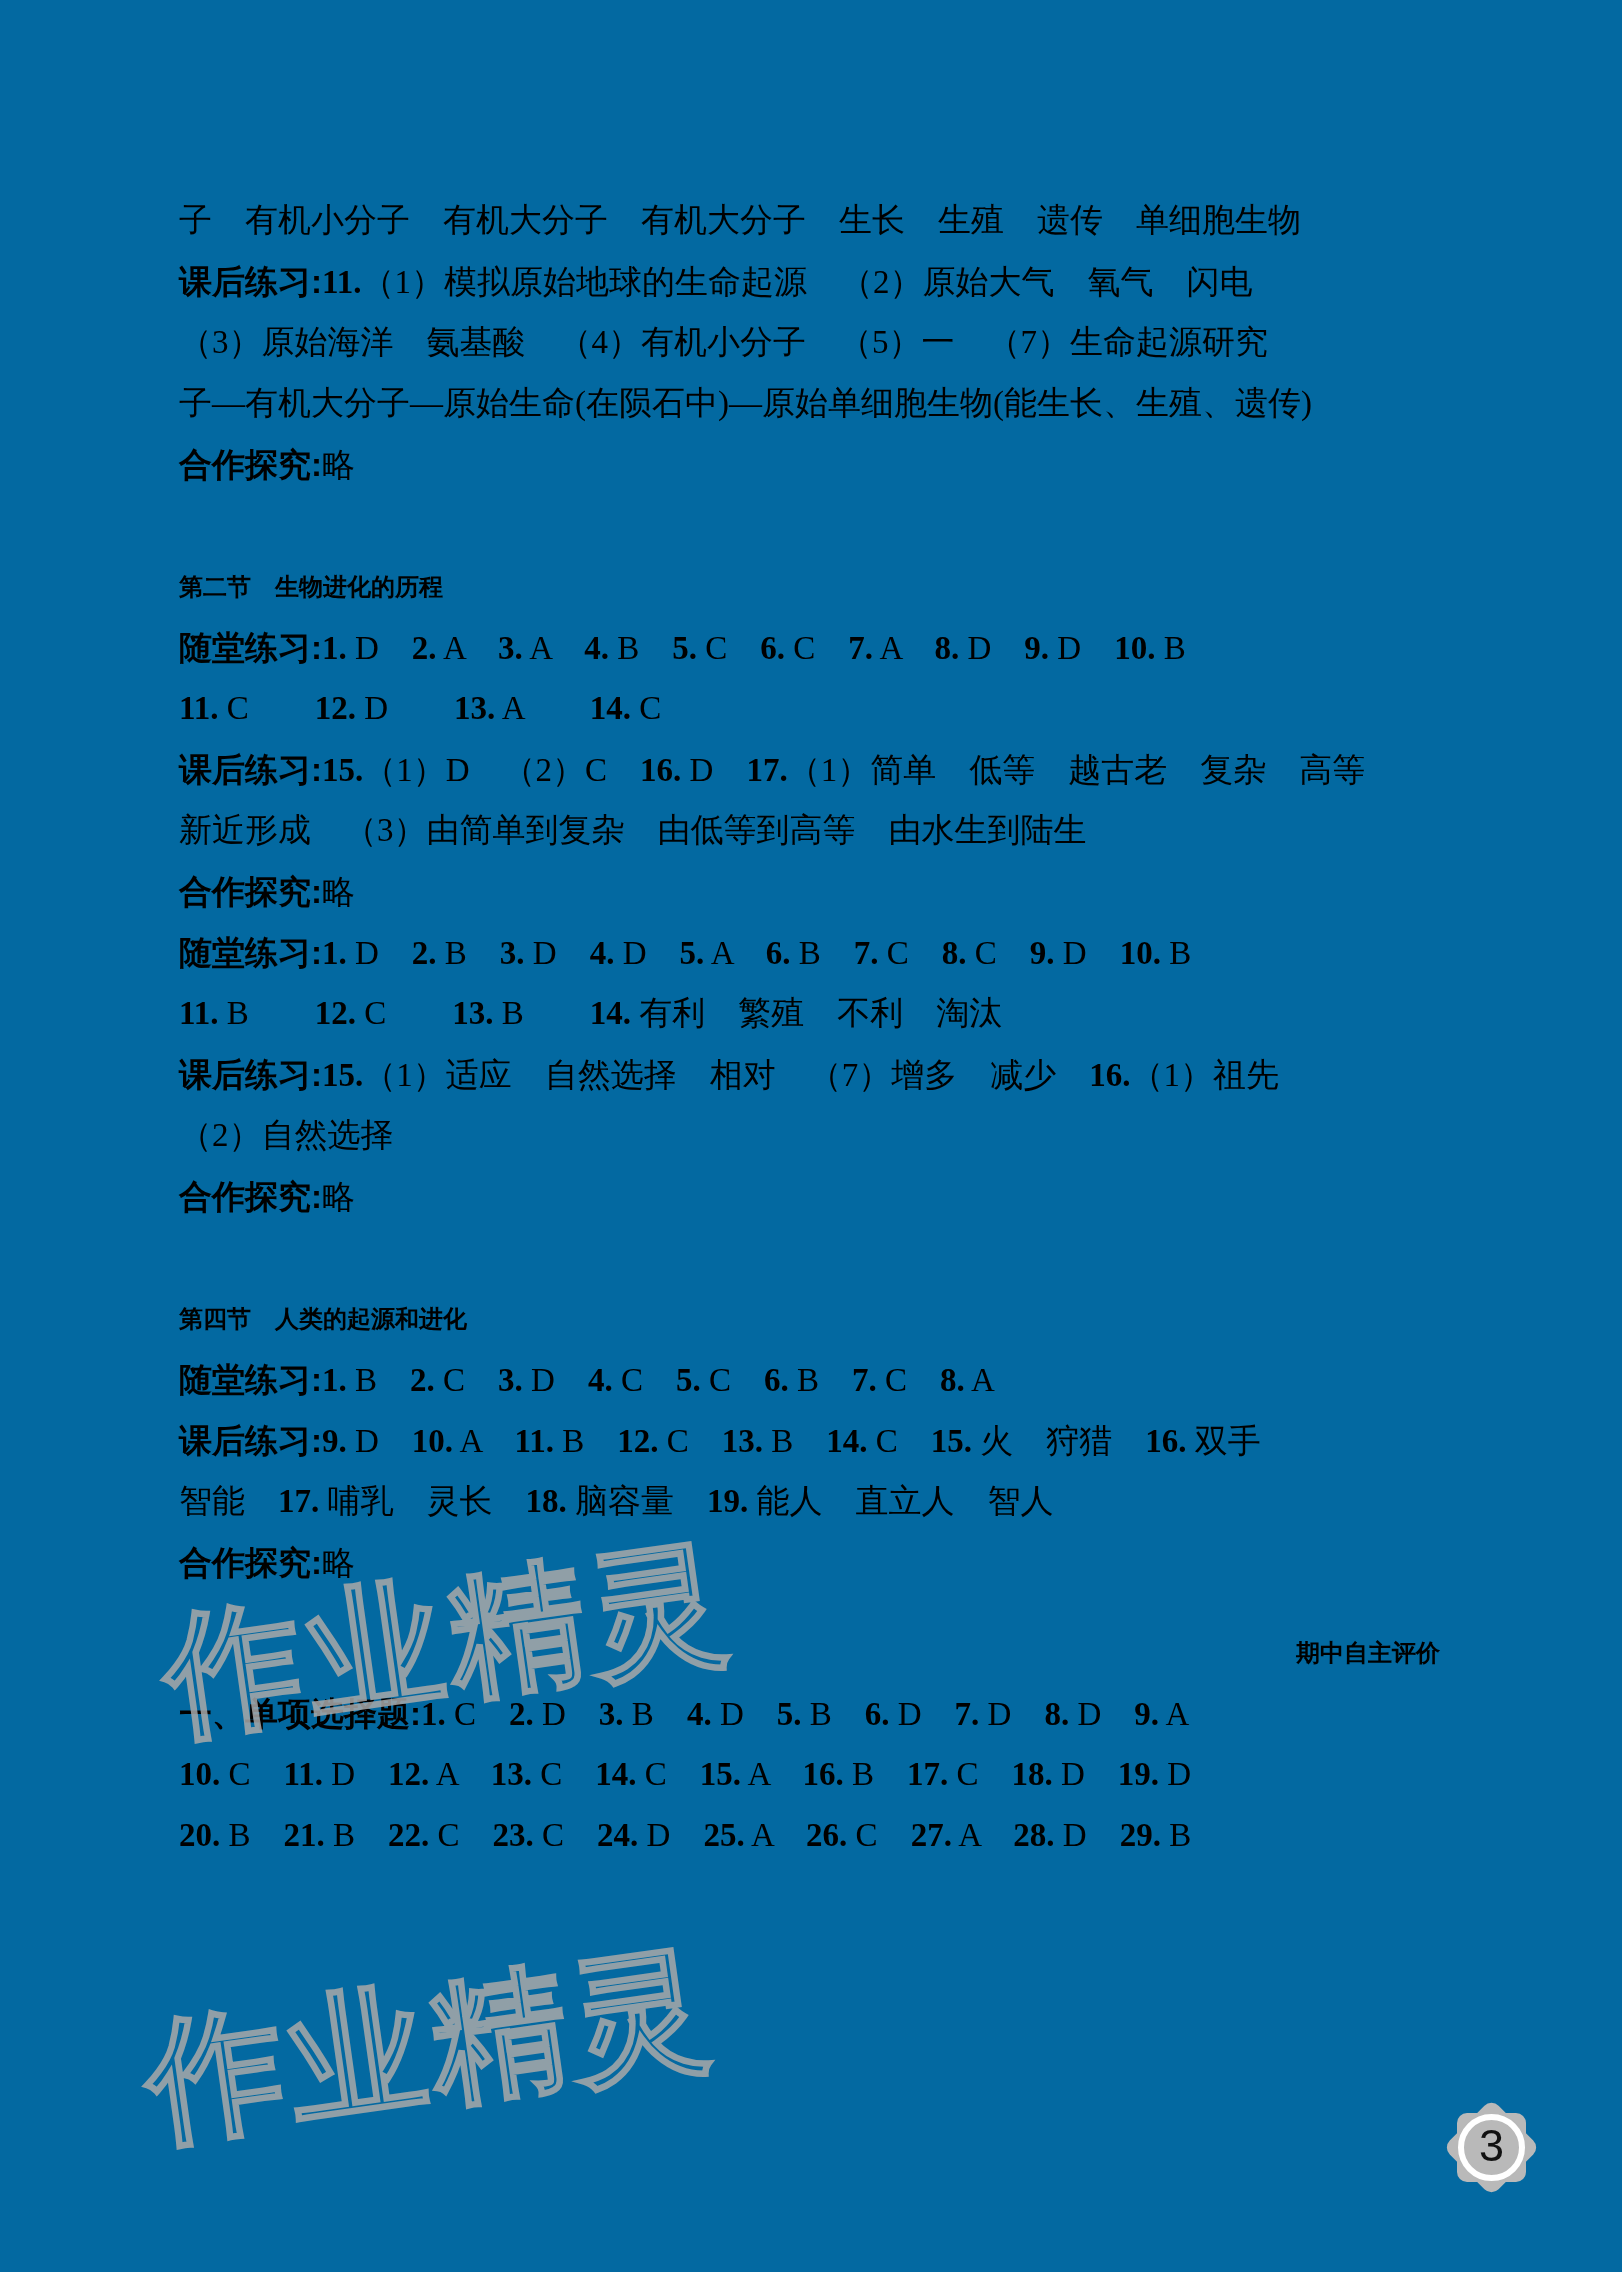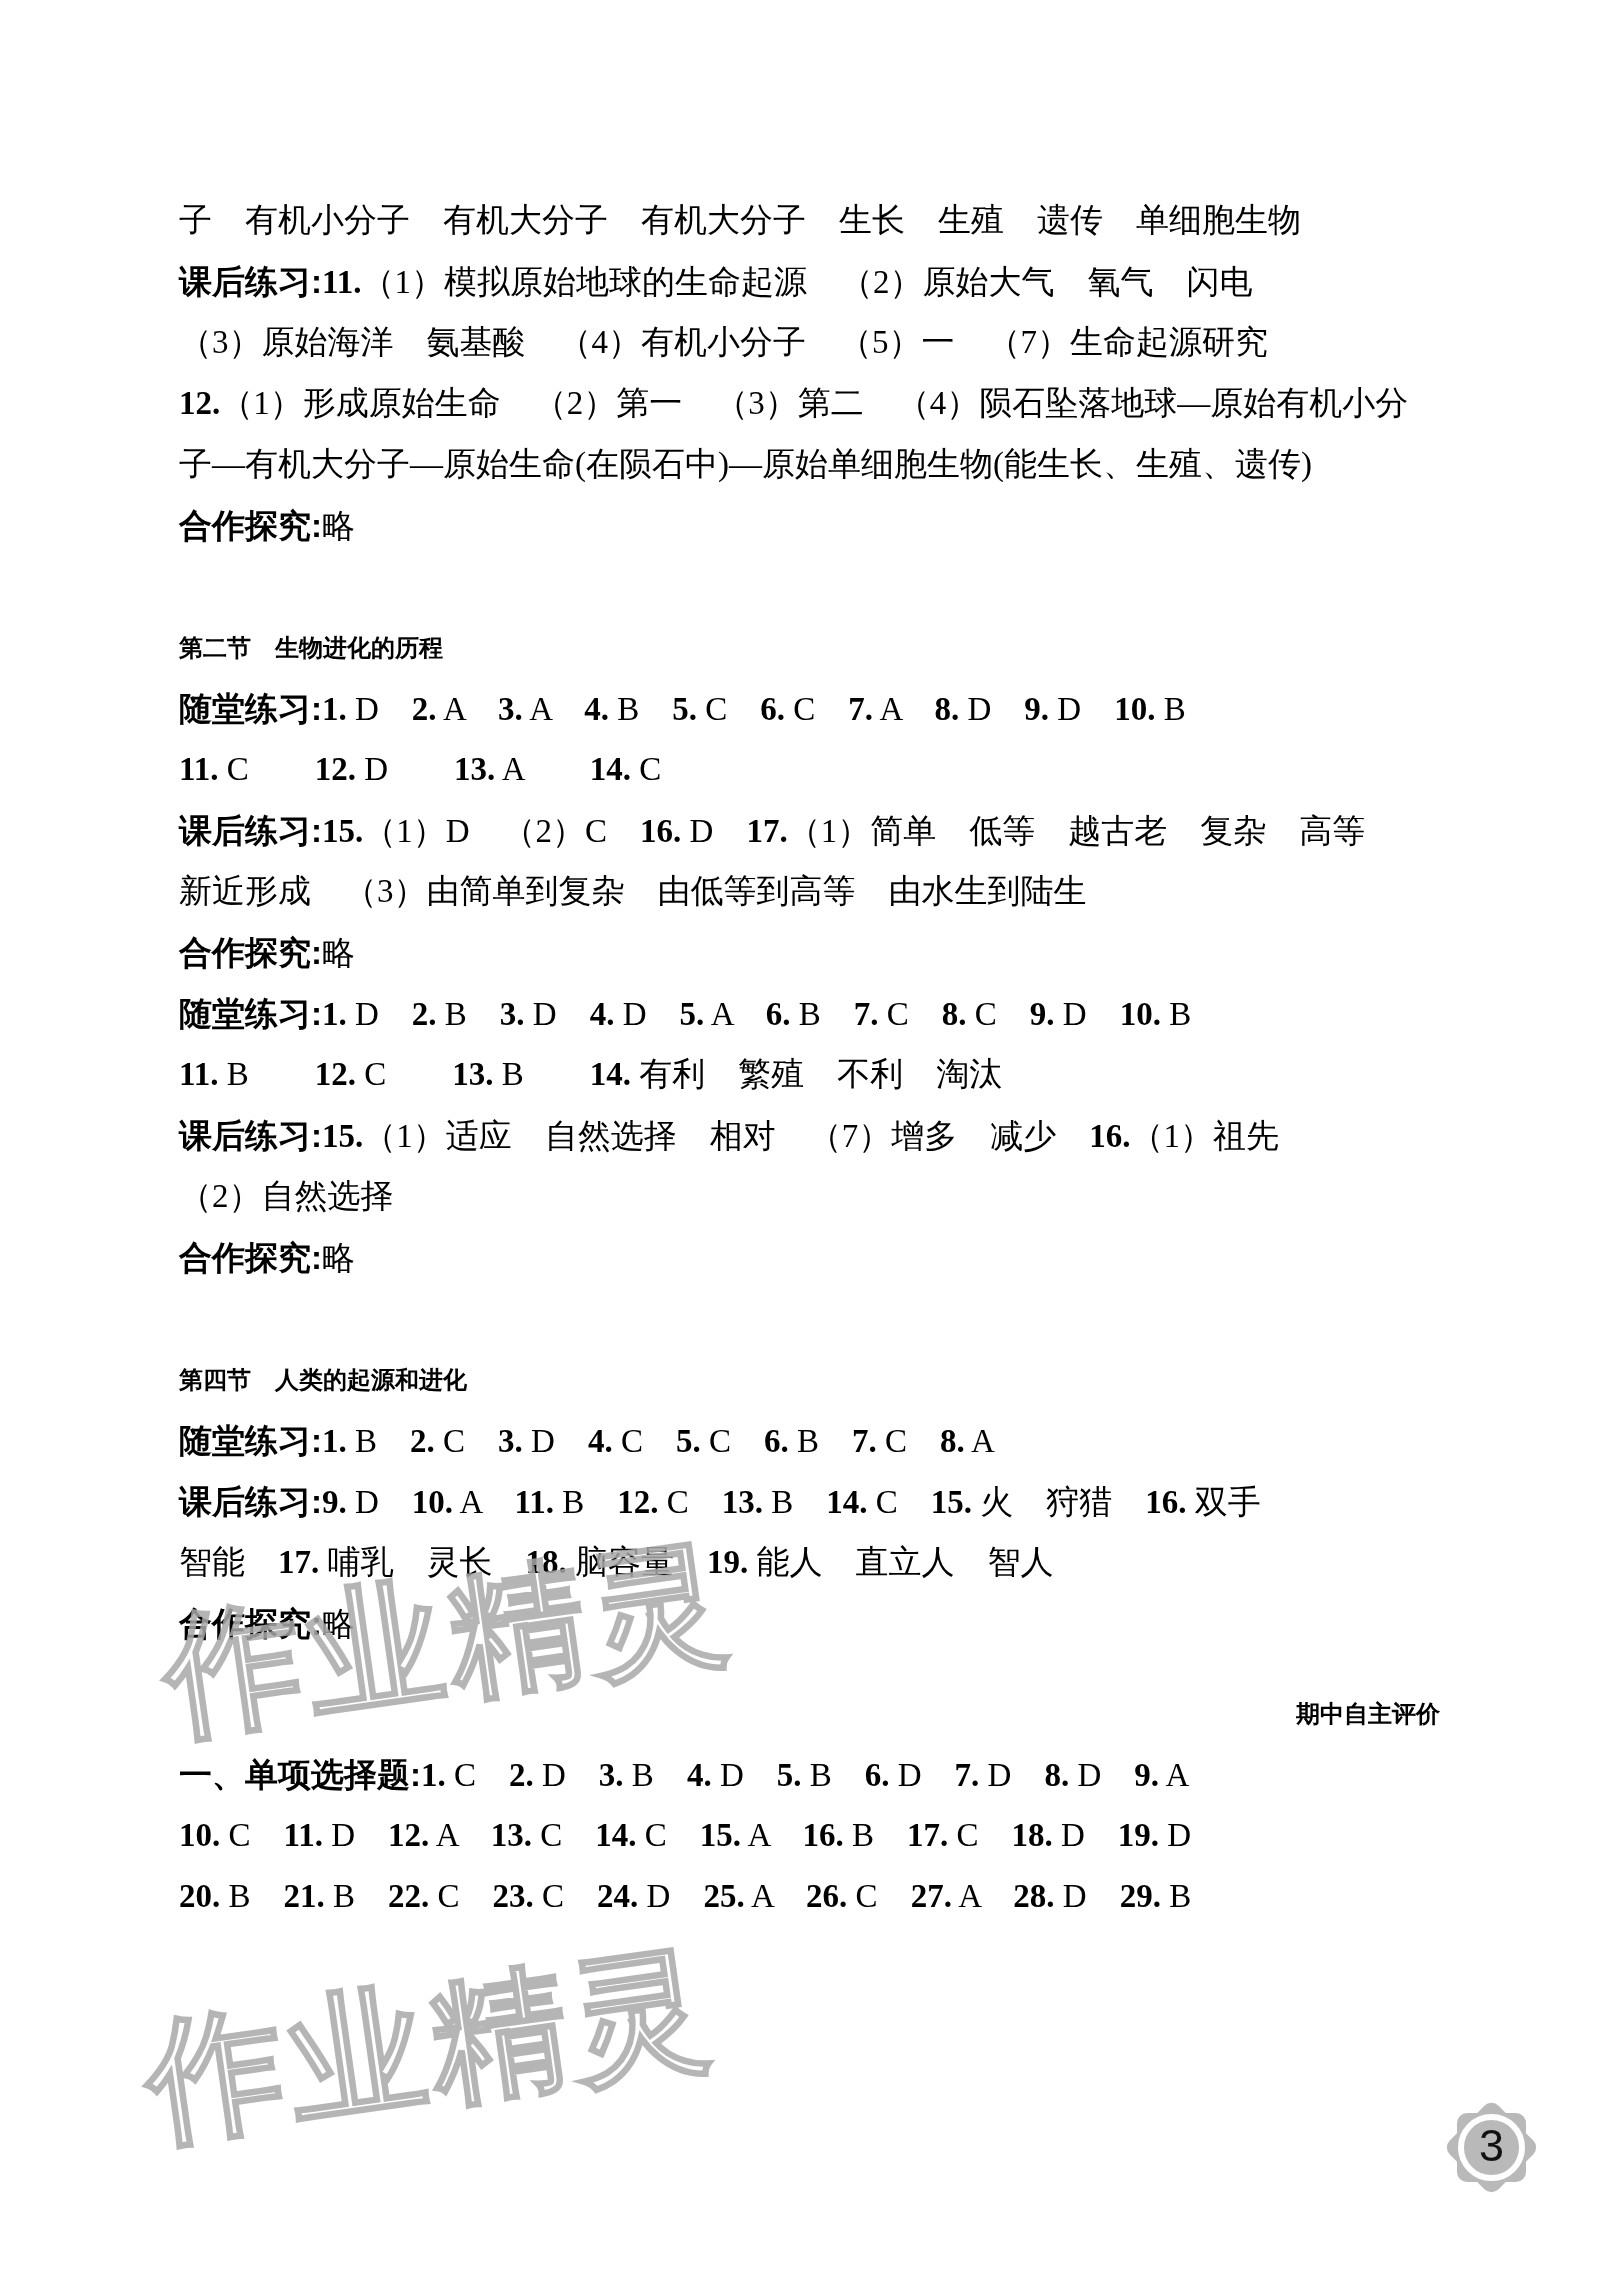--- a/index.html
+++ b/index.html
@@ -1,19 +1,19 @@
 <!DOCTYPE html>
 <html style="font-size:11.6px"><head>
 <meta charset="utf-8">
 <style>
   html,body{margin:0;padding:0;background:#e8e8e8;}
   .page{
     position:relative;
     width:1623px;height:2273px;
-    background:#ffffff;
+    background:#0369a1;
     overflow:hidden;
     color:#000;
   }
   .content{padding:190px 183px 0 179px;}
   .line{
     height:61px;line-height:61px;
     font-size:33px;
     white-space:nowrap;
   }
   .sec-heading{
@@ -68,21 +68,20 @@
 </head>
 <body>
 
 <div class="page">
 
   <div class="content">
       <div class="section">
         <div class="line"><span class="rr">子　有机小分子　有机大分子　有机大分子　生长　生殖　遗传　单细胞生物</span></div>
         <div class="line"><span class="rh">课后练习:</span><span class="rn">11.</span><span class="rr">（1）模拟原始地球的生命起源　（2）原始大气　氧气　闪电</span></div>
         <div class="line"><span class="rr">（3）原始海洋　氨基酸　（4）有机小分子　（5）一　（7）生命起源研究</span></div>
-        <div class="line"><span class="rn">12.</span><span class="rr">（1）形成原始生命　（2）第一　（3）第二　（4）陨石坠落地球—原始有机小分</span></div>
         <div class="line"><span class="rr">子—有机大分子—原始生命(在陨石中)—原始单细胞生物(能生长、生殖、遗传)</span></div>
         <div class="line"><span class="rh">合作探究:</span><span class="rr">略</span></div>
       </div>
       <div class="section">
         <div class="sec-heading">第二节　生物进化的历程</div>
         <div class="line"><span class="rh">随堂练习:</span><span class="rn">1.</span><span class="rr"> D　</span><span class="rn">2.</span><span class="rr"> A　</span><span class="rn">3.</span><span class="rr"> A　</span><span class="rn">4.</span><span class="rr"> B　</span><span class="rn">5.</span><span class="rr"> C　</span><span class="rn">6.</span><span class="rr"> C　</span><span class="rn">7.</span><span class="rr"> A　</span><span class="rn">8.</span><span class="rr"> D　</span><span class="rn">9.</span><span class="rr"> D　</span><span class="rn">10.</span><span class="rr"> B</span></div>
         <div class="line"><span class="rn">11.</span><span class="rr"> C　　</span><span class="rn">12.</span><span class="rr"> D　　</span><span class="rn">13.</span><span class="rr"> A　　</span><span class="rn">14.</span><span class="rr"> C</span></div>
         <div class="line"><span class="rh">课后练习:</span><span class="rn">15.</span><span class="rr">（1）D　（2）C　</span><span class="rn">16.</span><span class="rr"> D　</span><span class="rn">17.</span><span class="rr">（1）简单　低等　越古老　复杂　高等</span></div>
         <div class="line"><span class="rr">新近形成　（3）由简单到复杂　由低等到高等　由水生到陆生</span></div>
         <div class="line"><span class="rh">合作探究:</span><span class="rr">略</span></div>

